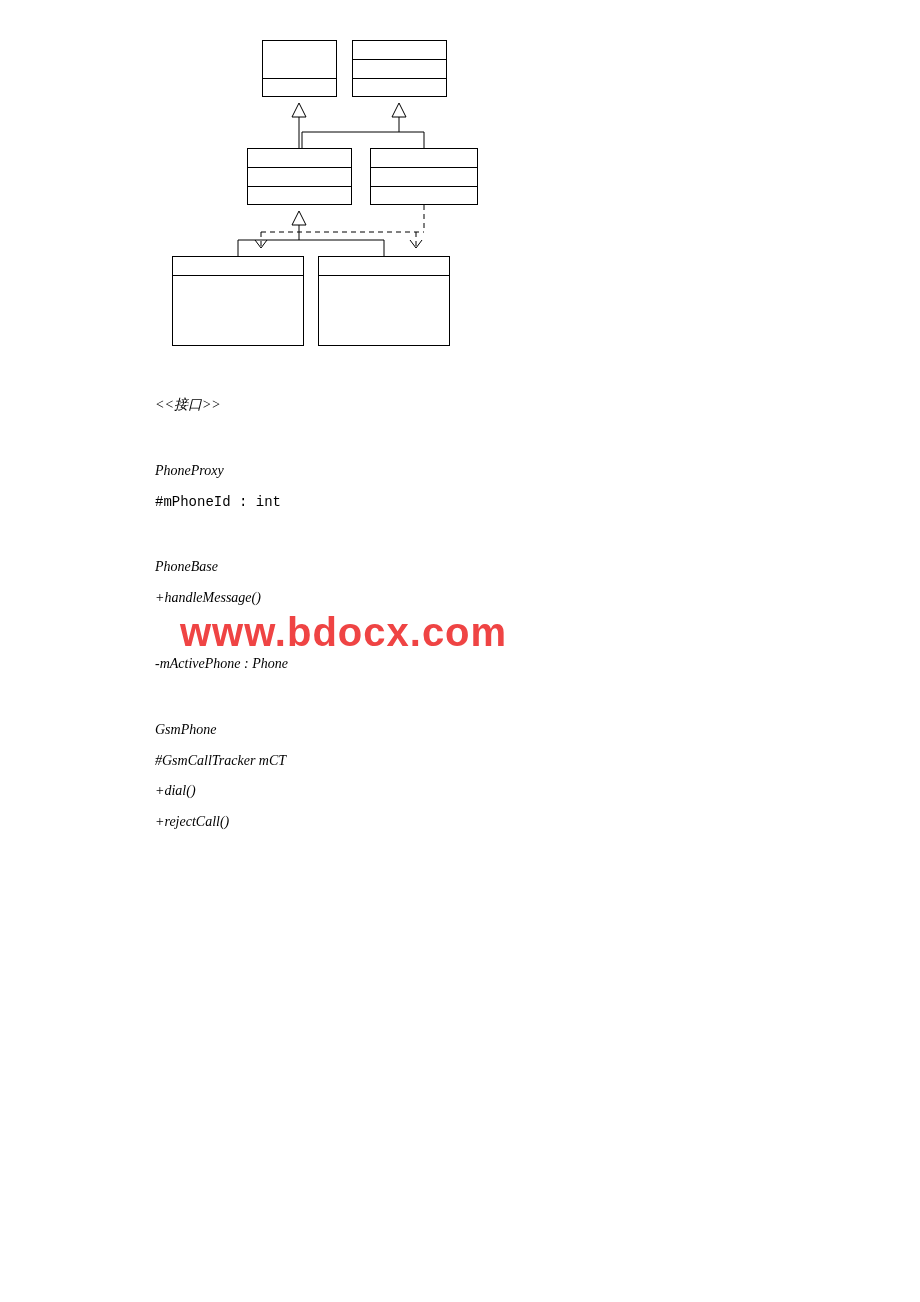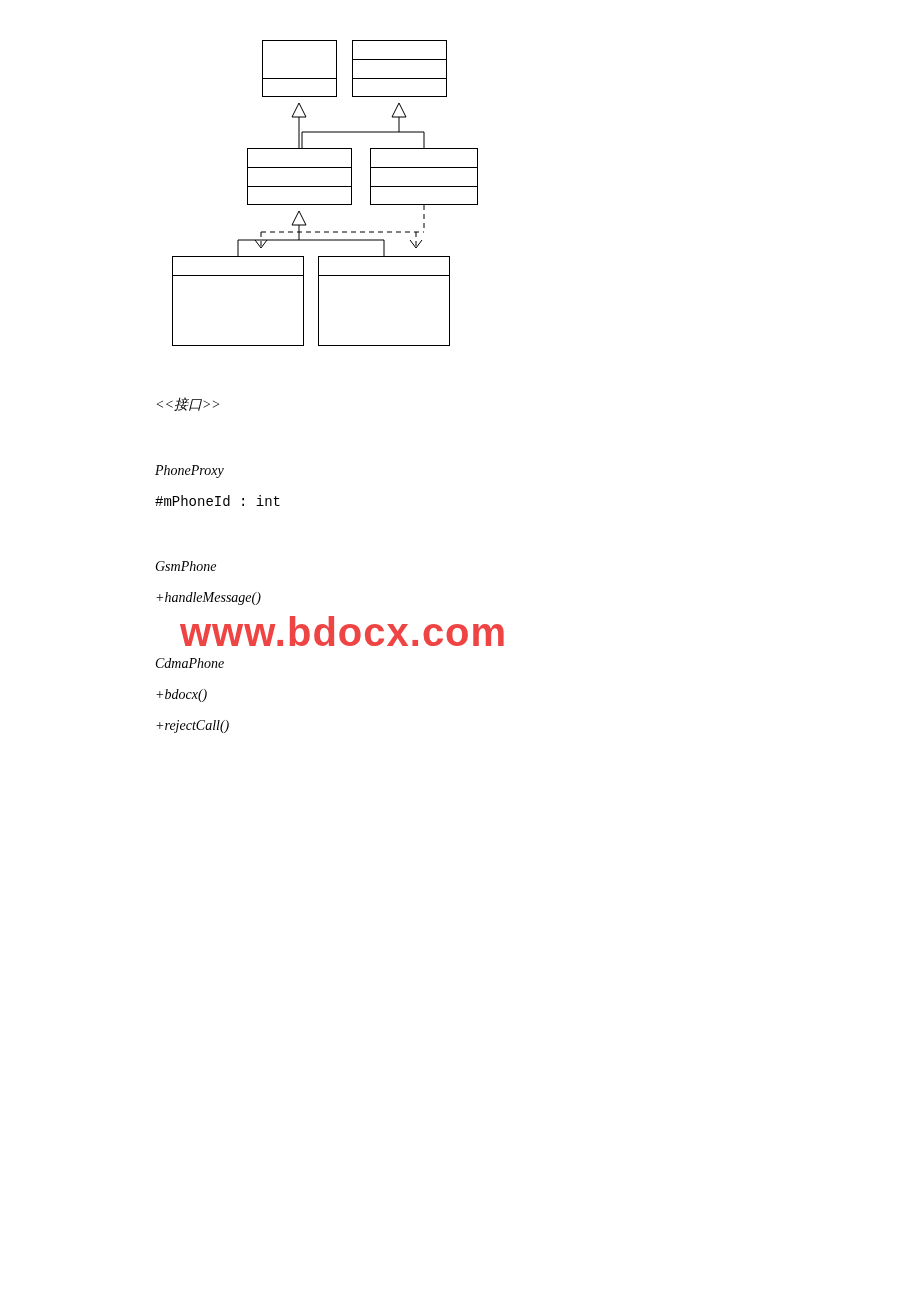--- a/index.html
+++ b/index.html
@@ -157,26 +157,28 @@
   <div class="text-block">
     <div class="text-line title">&lt;&lt;接口&gt;&gt;</div>
   </div>
 
   <div class="text-block">
     <div class="text-line title">PhoneProxy</div>
     <div class="text-line small">#mPhoneId : int</div>
   </div>
 
   <div class="text-block">
-    <div class="text-line title">GsmPhone</div>
+    <div class="text-line title">PhoneBase</div>
     <div class="text-line title">+handleMessage()</div>
   </div>
 
   <div class="text-block">
+    <div class="text-line title">-mActivePhone : Phone</div>
   </div>
 
   <div class="text-block">
-    <div class="text-line title">CdmaPhone</div>
-    <div class="text-line title">+bdocx()</div>
+    <div class="text-line title">GsmPhone</div>
+    <div class="text-line title">#GsmCallTracker mCT</div>
+    <div class="text-line title">+dial()</div>
     <div class="text-line title">+rejectCall()</div>
   </div>
 
 </div>
 
 </body></html>

